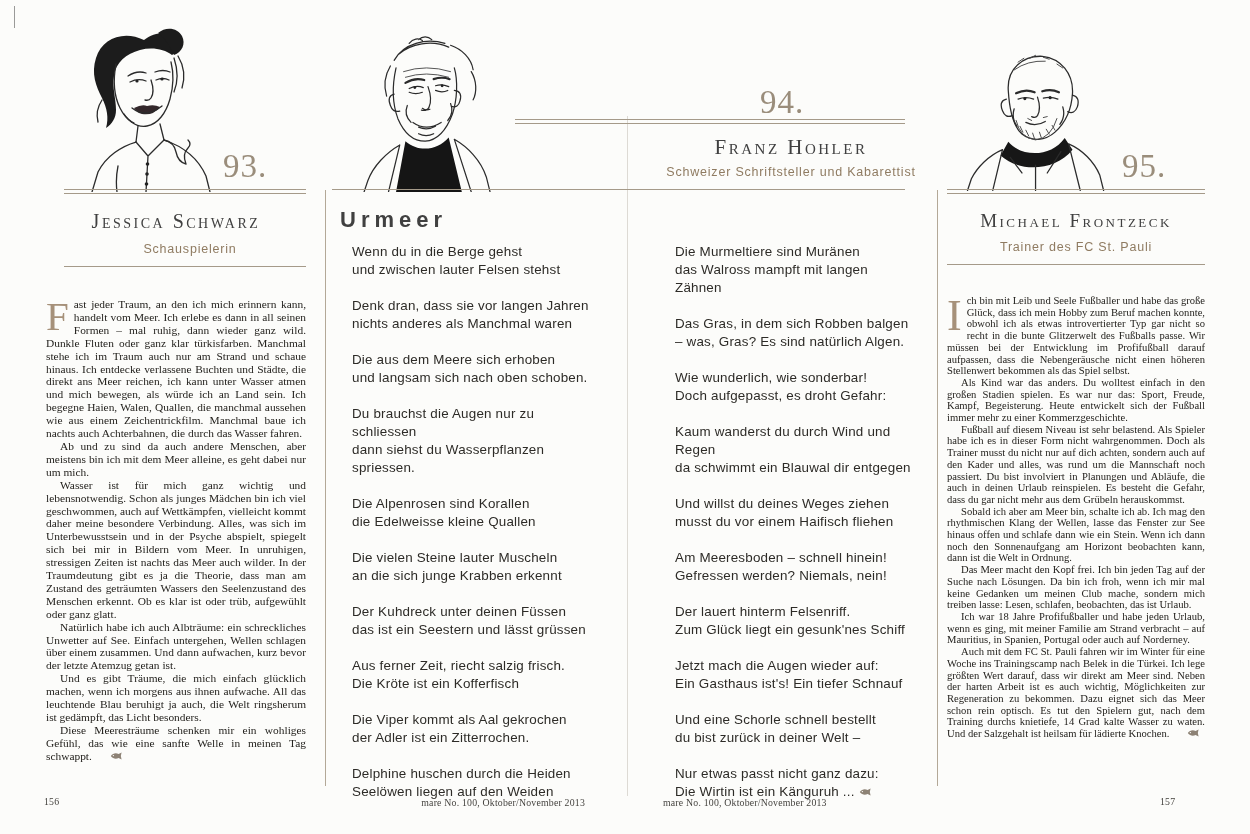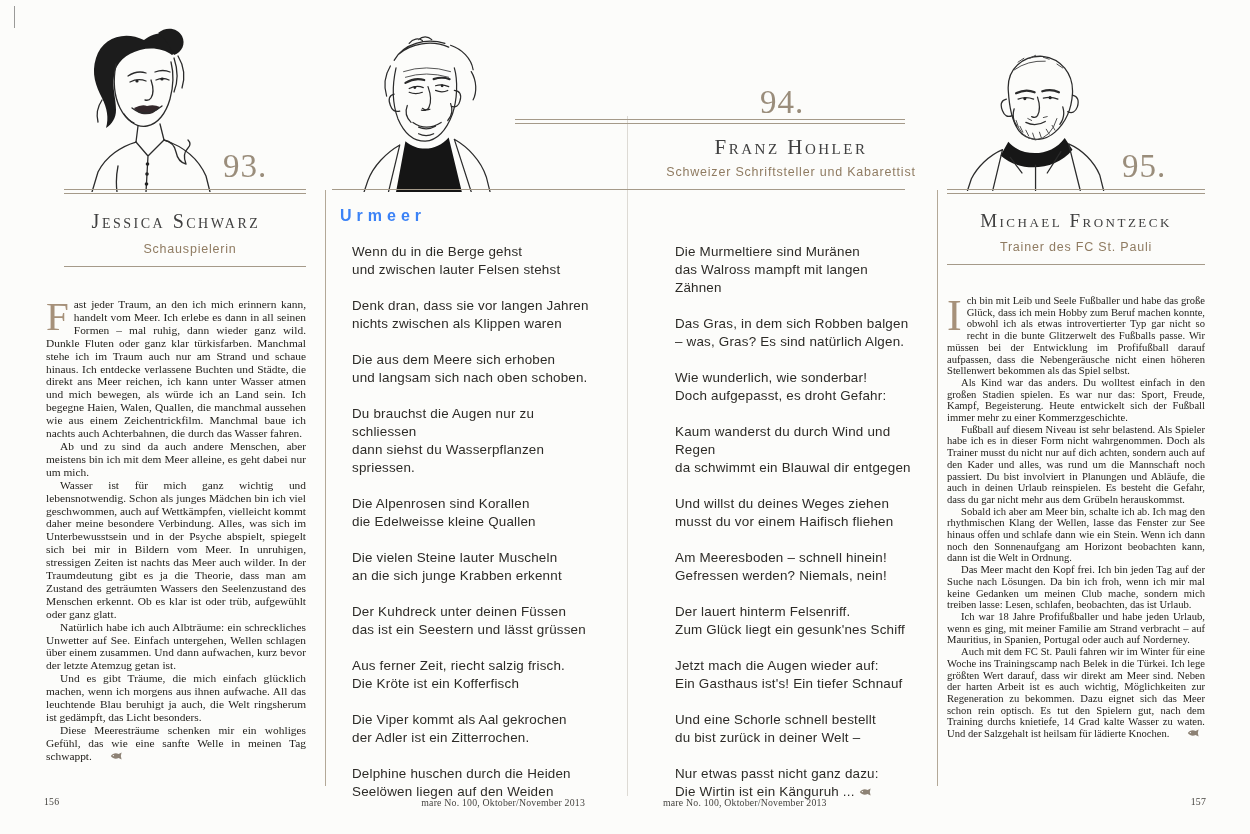--- a/index.html
+++ b/index.html
@@ -21,22 +21,22 @@
   
   .body-col{text-align:justify;hyphens:auto;}
   .body-col p{margin:0;}
   .body-col p.indent{text-indent:14px;}
   .col-left .body-col{font-size:11.4px;line-height:12.9px;}
   .col-right .body-col{font-size:10.6px;line-height:11.7px;}
   .dropcap{float:left;color:#a6917a;font-family:"Liberation Serif",serif;padding:2px 5px 0 0;}
   .dc-left{font-size:41px;line-height:33px;}
   .dc-right{font-size:44px;line-height:38px;}
   
-  .poem-title{font-family:"Liberation Sans",sans-serif;font-weight:bold;font-size:16px;
-        letter-spacing:5px;color:#3b82f6;}
+  .poem-title{font-family:"Liberation Sans",sans-serif;font-weight:bold;font-size:22px;
+        letter-spacing:5px;color:#404040;}
   .poem-col{font-family:"Liberation Sans",sans-serif;font-size:13.4px;line-height:18px;
         color:#2d2b27;letter-spacing:0.2px;}
   .stanza{margin:0 0 18px 12px;}
   .endmark{display:inline-block;margin-left:4px;}
   
   .footer{font-family:"Liberation Serif",serif;font-size:9.8px;color:#45433f;letter-spacing:0.2px;}
   
   .sk{stroke:#2b2b2b;stroke-width:1.3;fill:none;stroke-linecap:round;stroke-linejoin:round;}
   .sk-thick{stroke:#2b2b2b;stroke-width:2.3;fill:none;stroke-linecap:round;}
   .sk-light{stroke:#4a4a4a;stroke-width:1;fill:none;stroke-linecap:round;}
@@ -132,21 +132,21 @@
 
     <div class="abs poem-title" style="left:340px;top:207px;">Urmeer</div>
 
     <div class="abs poem-col" style="left:340px;top:243px;width:255px;">
       <div class="stanza">
           <div>Wenn du in die Berge gehst</div>
           <div>und zwischen lauter Felsen stehst</div>
         </div>
       <div class="stanza">
           <div>Denk dran, dass sie vor langen Jahren</div>
-          <div>nichts zwischen als Klippen waren</div>
+          <div>nichts anderes als Manchmal waren</div>
         </div>
       <div class="stanza">
           <div>Die aus dem Meere sich erhoben</div>
           <div>und langsam sich nach oben schoben.</div>
         </div>
       <div class="stanza">
           <div>Du brauchst die Augen nur zu schliessen</div>
           <div>dann siehst du Wasserpflanzen spriessen.</div>
         </div>
       <div class="stanza">
@@ -263,15 +263,15 @@
       <p class="indent"><span>Auch mit dem FC St. Pauli fahren wir im Winter für eine Woche ins Trainingscamp nach Belek in die Türkei. Ich lege größten Wert darauf, dass wir direkt am Meer sind. Neben der harten Arbeit ist es auch wichtig, Möglichkeiten zur Regeneration zu bekommen. Dazu eignet sich das Meer schon rein optisch. Es tut den Spielern gut, nach dem Training durchs knietiefe, 14 Grad kalte Wasser zu waten. Und der Salzgehalt ist heilsam für lädierte Knochen.</span><span class="endmark"><svg width="14" height="8" viewBox="0 0 14 8">
               <path d="M0.8,4 C3,1.2 6,0.6 8.6,2.1 L11.6,0.6 L10.8,4 L11.6,7.4 L8.6,5.9 C6,7.4 3,6.8 0.8,4 Z" fill="#8d8275"></path>
               <circle cx="3.4" cy="3.6" r="0.7" fill="#fcfcfa"></circle>
             </svg></span></p>
     </div>
   </div>
 
   <div class="abs footer" style="left:44px;top:796px;">156</div>
   <div class="abs footer" style="left:380px;top:797px;width:205px;text-align:right;">mare No. 100, Oktober/November 2013</div>
   <div class="abs footer" style="left:663px;top:797px;width:240px;">mare No. 100, Oktober/November 2013</div>
-  <div class="abs footer" style="left:1160px;top:796px;width:46px;text-align:right;">157</div>
+  <div class="abs footer" style="left:1160px;top:796px;width:46px;">157</div>
 
 </div>
 
 </body></html>

